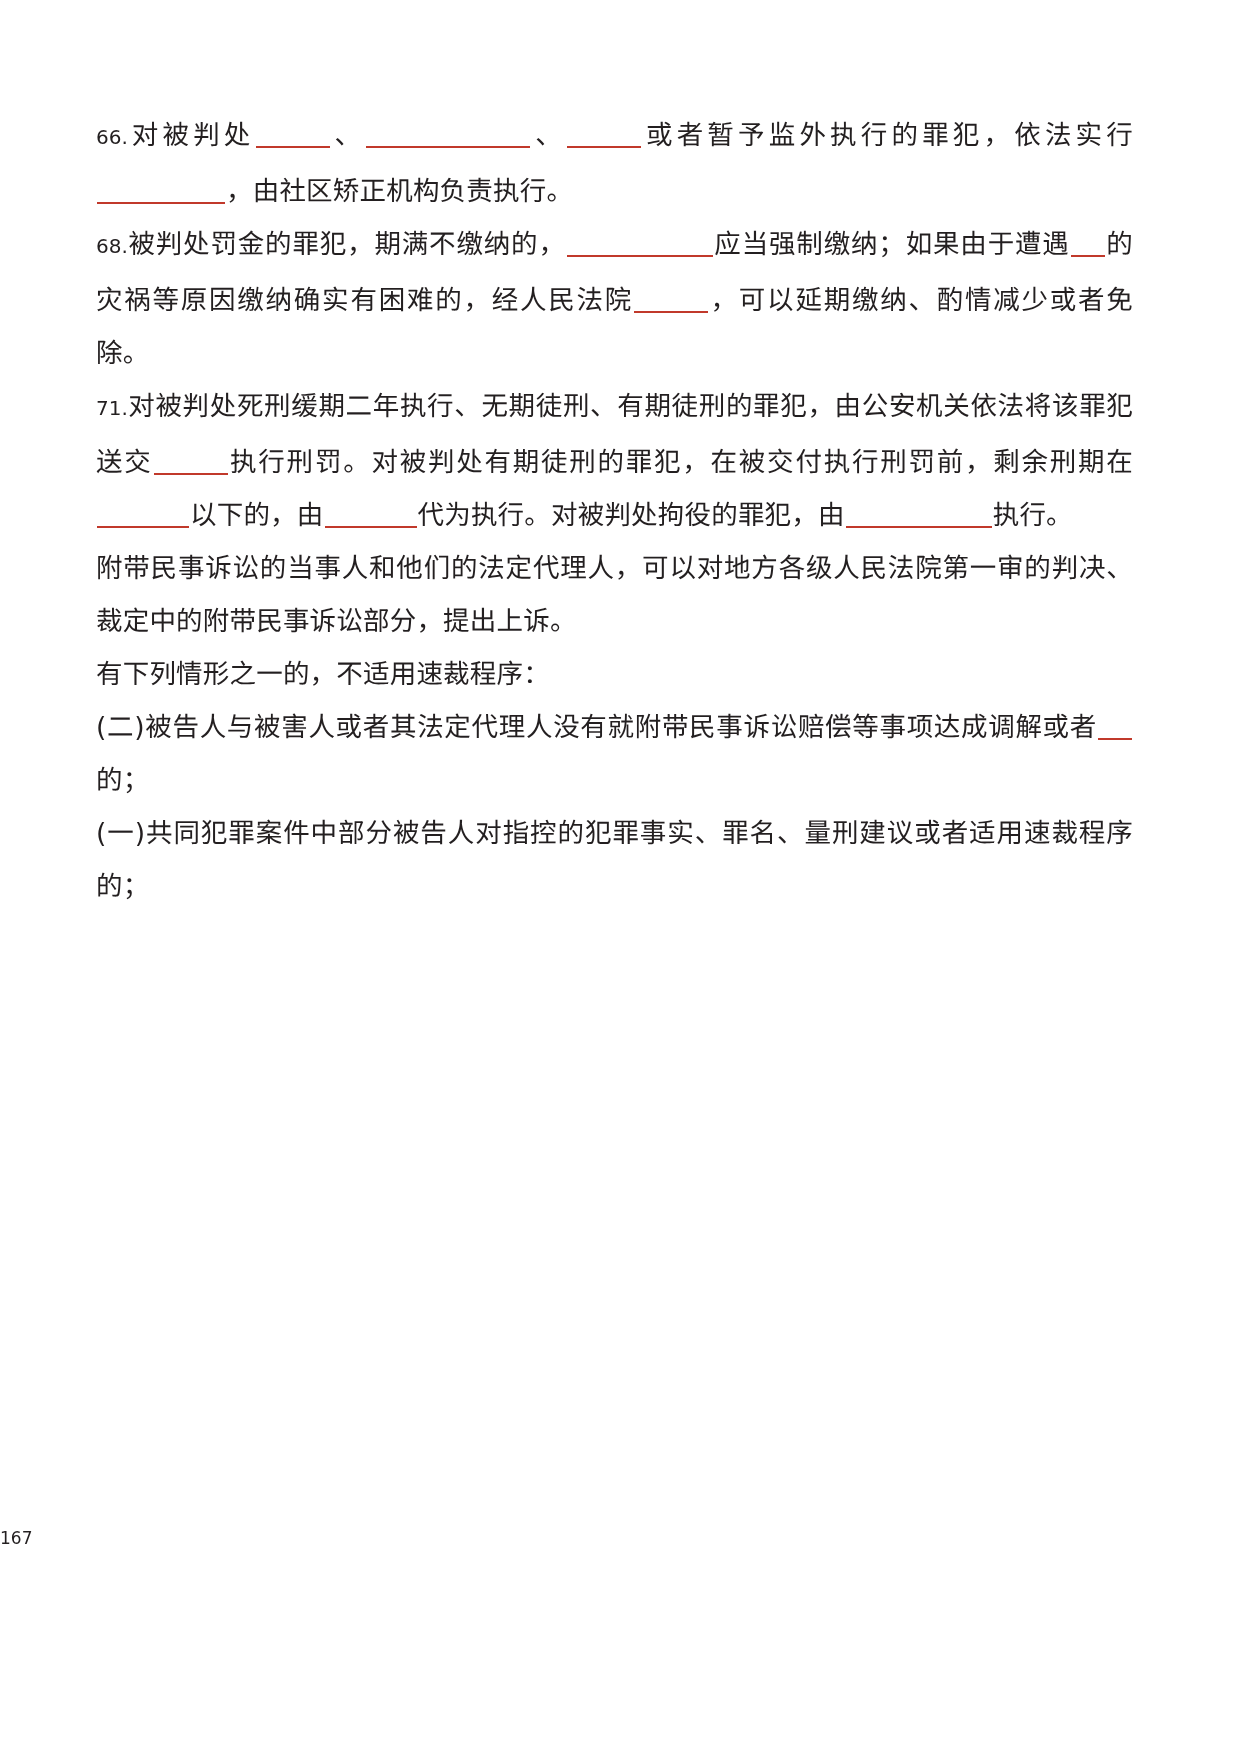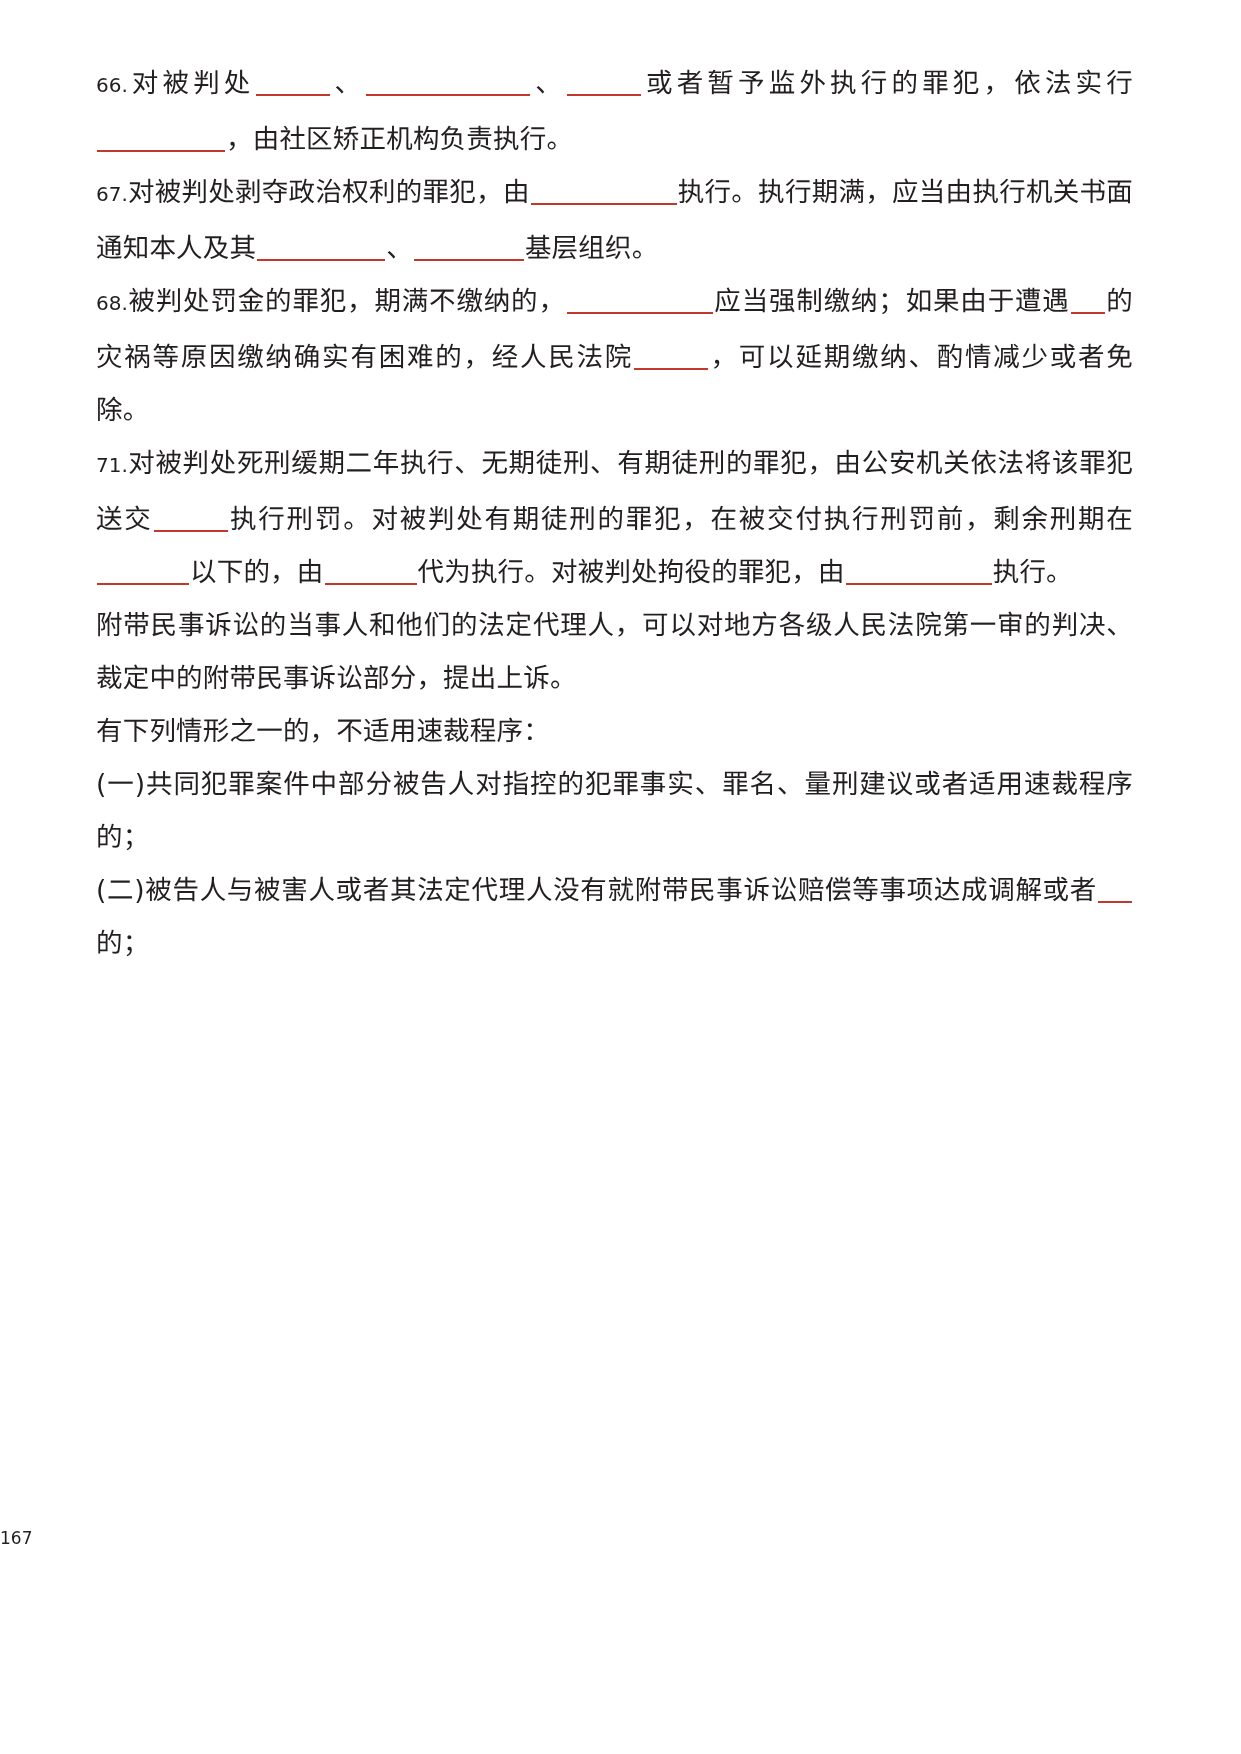--- a/index.html
+++ b/index.html
@@ -16,21 +16,21 @@
     color: #231f20;
     overflow: hidden;
   }
   .page {
     position: absolute;
     left: 0;
     top: 0;
     width: 1241px;
     height: 1754px;
     box-sizing: border-box;
-    padding: 56px 108px 0 96px;
+    padding: 108px 108px 0 96px;
   }
   .body-text {
     font-size: 26.5px;
     line-height: 53px;
     letter-spacing: 0.2px;
     text-align: justify;
     text-justify: inter-ideograph;
   }
   .para {
     margin: 0;
@@ -85,25 +85,24 @@
     font-family: "DejaVu Sans", "Liberation Sans", sans-serif;
   }
 </style>
 </head>
 <body>
 
 <div class="page">
   <div class="body-text">
     <div id="questions-container">
         <p class="para"><span class="qnum">66.</span><span>对被判处</span><span class="blank b4"></span><span>、</span><span class="blank b9"></span><span>、</span><span class="blank b4"></span><span>或者暂予监外执行的罪犯，依法实行</span><span class="blank b7"></span><span>，由社区矫正机构负责执行。</span></p>
-        <p class="para"><span class="qnum">67.</span><span>对被判处剥夺政治权利的罪犯，由</span><span class="blank b8"></span><span>执行。执行期满，应当由执行机关书面通知本人及其</span><span class="blank b7"></span><span>、</span><span class="blank b6"></span><span>基层组织。</span></p>
         <p class="para"><span class="qnum">68.</span><span>被判处罚金的罪犯，期满不缴纳的，</span><span class="blank b8"></span><span>应当强制缴纳；如果由于遭遇</span><span class="blank b-tail"></span><span>的灾祸等原因缴纳确实有困难的，经人民法院</span><span class="blank b4"></span><span>，可以延期缴纳、酌情减少或者免除。</span></p>
         <p class="para"><span class="qnum">71.</span><span>对被判处死刑缓期二年执行、无期徒刑、有期徒刑的罪犯，由公安机关依法将该罪犯送交</span><span class="blank b4"></span><span>执行刑罚。对被判处有期徒刑的罪犯，在被交付执行刑罚前，剩余刑期在</span><span class="blank b5"></span><span>以下的，由</span><span class="blank b5"></span><span>代为执行。对被判处拘役的罪犯，由</span><span class="blank b8"></span><span>执行。</span></p>
       </div>
     <div id="paragraphs-container">
         <p class="para"><span>附带民事诉讼的当事人和他们的法定代理人，可以对地方各级人民法院第一审的判决、裁定中的附带民事诉讼部分，提出上诉。</span></p>
         <p class="para"><span>有下列情形之一的，不适用速裁程序：</span></p>
+        <p class="para"><span>(二)被告人与被害人或者其法定代理人没有就附带民事诉讼赔偿等事项达成调解或者</span><span class="blank b-tail"></span><span>的；</span></p>
         <p class="para"><span>(一)共同犯罪案件中部分被告人对指控的犯罪事实、罪名、量刑建议或者适用速裁程序的；</span></p>
-        <p class="para"><span>(二)被告人与被害人或者其法定代理人没有就附带民事诉讼赔偿等事项达成调解或者</span><span class="blank b-tail"></span><span>的；</span></p>
       </div>
   </div>
   <div class="folio">167</div>
 </div>
 
 </body></html>

